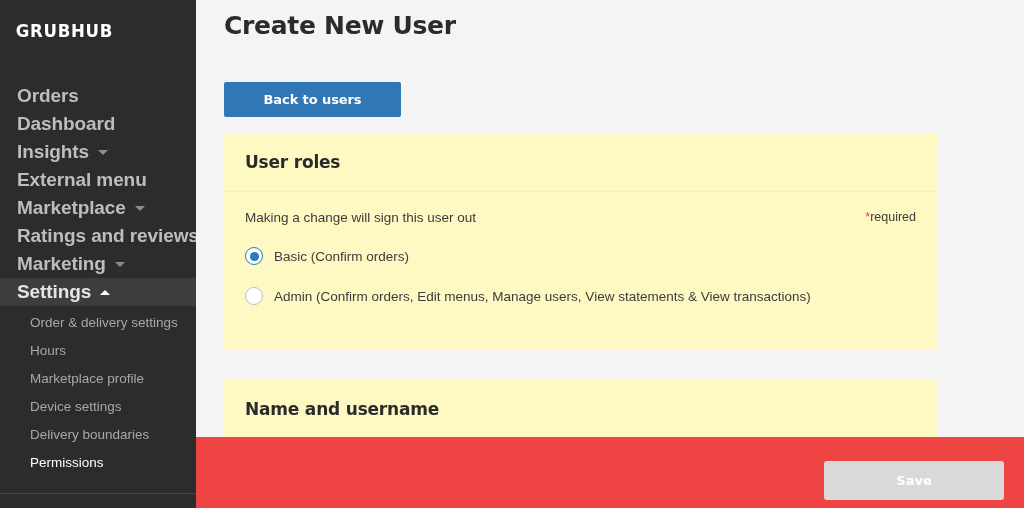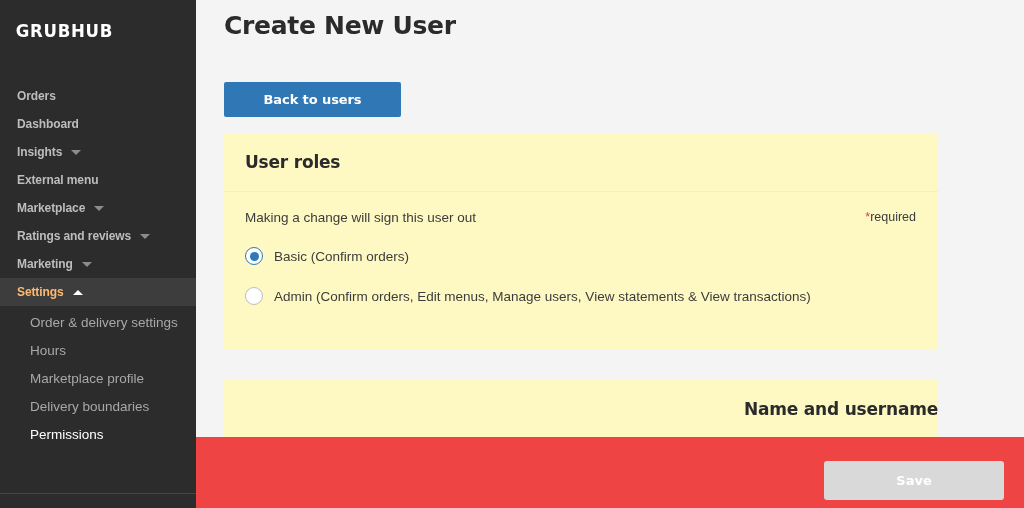--- a/index.html
+++ b/index.html
@@ -39,28 +39,28 @@
   }
 
   #nav-main { margin-top: 41px; }
 
   .nav-item {
     display: flex;
     align-items: center;
     height: 28px;
     padding-left: 17px;
     color: #bdbdbd;
-    font-size: 12px;
+    font-size: 19px;
     font-weight: bold;
     letter-spacing: -0.1px;
     white-space: nowrap;
   }
   .nav-item.active {
     background: #3d3d3d;
-    color: #fdba74;
+    color: #e5e5e5;
   }
 
   .caret {
     width: 0; height: 0;
     margin-left: 9px;
     border-left: 5px solid transparent;
     border-right: 5px solid transparent;
   }
   .caret.down { border-top: 5px solid #8c8c8c; }
   .caret.up   { border-bottom: 5px solid #ffffff; }
@@ -186,21 +186,21 @@
     background: #2e7ab8;
   }
   .radio-label {
     margin-left: 11px;
     font-size: 13.5px;
     color: #3c3c3c;
     white-space: nowrap;
   }
 
   #card-name-username { top: 379px; height: 110px; }
-  #card-name-username .card-header { border-bottom: none; justify-content: flex-end; }
+  #card-name-username .card-header { border-bottom: none; }
 
   
   #footer {
     position: absolute;
     left: 196px;
     top: 437px;
     width: 828px;
     height: 71px;
     background: #ef4444;
   }
@@ -261,20 +261,23 @@
 
   <nav id="nav-sub">
       <div class="subnav-item">
         <span>Order &amp; delivery settings</span>
       </div>
       <div class="subnav-item">
         <span>Hours</span>
       </div>
       <div class="subnav-item">
         <span>Marketplace profile</span>
+      </div>
+      <div class="subnav-item">
+        <span>Device settings</span>
       </div>
       <div class="subnav-item">
         <span>Delivery boundaries</span>
       </div>
       <div class="subnav-item active">
         <span>Permissions</span>
       </div>
     </nav>
 
   <div id="sidebar-divider"></div>

